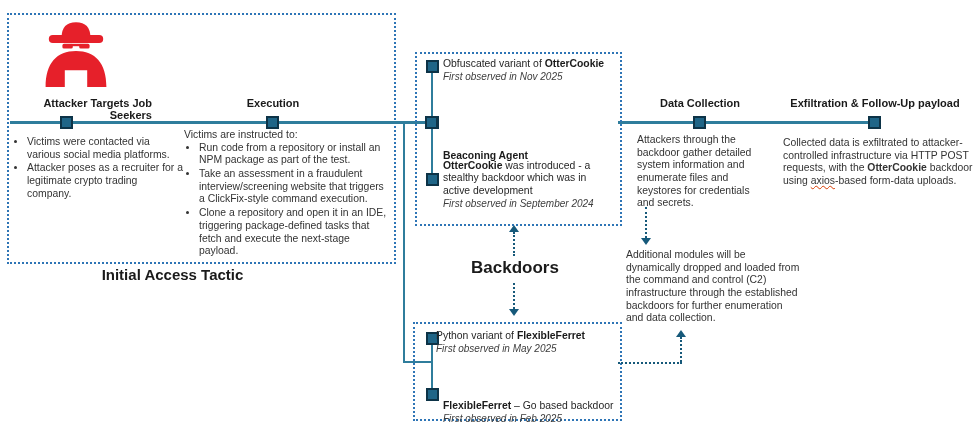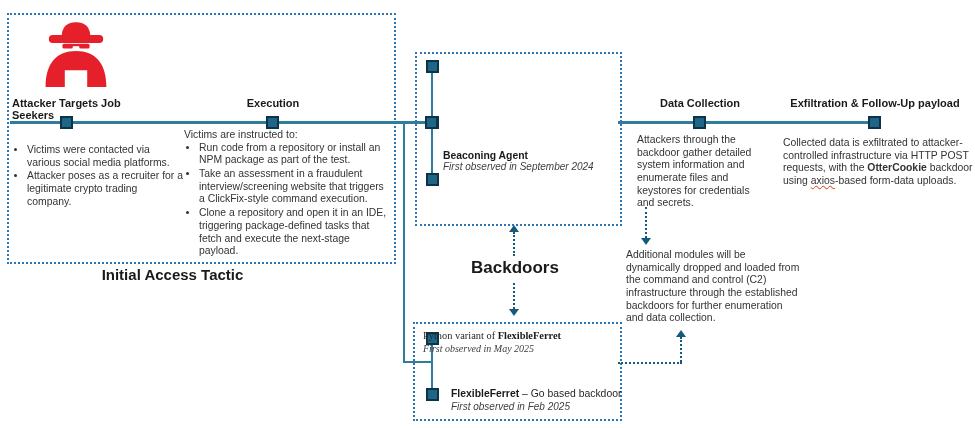--- a/index.html
+++ b/index.html
@@ -37,32 +37,32 @@
     <svg width="80" height="76" viewBox="0 0 100 94">
       <path d="M32 30 Q32 11 50 11 Q68 11 68 30 Z" fill="#e6202a"></path>
       <rect x="16" y="27" width="68" height="10" rx="5" fill="#e6202a"></rect>
       <rect x="33" y="38" width="13" height="6" rx="2" fill="#e6202a"></rect>
       <rect x="54" y="38" width="13" height="6" rx="2" fill="#e6202a"></rect>
       <rect x="44" y="38" width="12" height="3" fill="#e6202a"></rect>
       <path d="M12 92 C12 62 26 47 50 47 C74 47 88 62 88 92 L64 92 L64 71 L36 71 L36 92 Z" fill="#e6202a"></path>
     </svg>
   </div>
 
-  <div class="stage-label" style="left:12px;top:97px;width:140px;text-align:left;">Attacker Targets Job Seekers</div>
+  <div class="stage-label" style="left:12px;top:97px;width:140px;text-align:right;">Attacker Targets Job Seekers</div>
   <div class="stage-label" style="left:223px;top:97px;width:100px;">Execution</div>
   <div class="stage-label" style="left:640px;top:97px;width:120px;">Data Collection</div>
   <div class="stage-label" style="left:790px;top:97px;width:170px;">Exfiltration &amp; Follow-Up payload</div>
 
   <div class="hline" style="left:10px;top:121px;width:422px;"></div>
   <div class="hline" style="left:618px;top:121px;width:258px;"></div>
 
   <div class="vline" style="left:403px;top:122px;height:241px;"></div>
   <div class="hline" style="left:403px;top:361px;width:30px;height:2px;"></div>
 
-  <div class="body-txt" style="position:absolute;left:12px;top:144px;width:172px;">
+  <div class="body-txt" style="position:absolute;left:12px;top:136px;width:172px;">
     <ul class="bullets">
       <li>Victims were contacted via various social media platforms.</li>
       <li>Attacker poses as a recruiter for a legitimate crypto trading company.</li>
     </ul>
   </div>
 
   <div class="body-txt" style="position:absolute;left:184px;top:129px;width:206px;">
     <div>Victims are instructed to:</div>
     <ul class="bullets">
       <li>Run code from a repository or install an NPM package as part of the test.</li>
@@ -70,48 +70,53 @@
       <li>Clone a repository and open it in an IDE, triggering package-defined tasks that fetch and execute the next-stage payload.</li>
     </ul>
   </div>
 
   <div class="big-label" style="left:60px;top:266px;width:225px;font-size:15px;text-align:center;">Initial Access Tactic</div>
 
   <div class="dotted-box" style="left:415px;top:52px;width:203px;height:170px;"></div>
   <div class="vline" style="left:431px;top:66px;height:114px;"></div>
 
   <div class="marker" style="left:426px;top:60px;"></div>
+  <div style="position:absolute;left:443px;top:58px;width:172px;">
+    <div class="item-title"><span>Obfuscated variant of </span><b>OtterCookie</b><span></span></div>
+    <div class="observed">First observed in Nov 2025</div>
+  </div>
 
   <div class="marker" style="left:426px;top:116px;"></div>
   <div style="position:absolute;left:443px;top:114px;width:172px;margin-top:36px;">
     <div class="item-title"><span></span><b>Beaconing Agent</b><span></span></div>
   </div>
 
   <div class="marker" style="left:426px;top:173px;"></div>
   <div style="position:absolute;left:443px;top:160px;width:172px;">
+    <div class="item-title"><b>OtterCookie</b><span> was introduced - a stealthy backdoor which was in active development</span></div>
     <div class="observed">First observed in September 2024</div>
   </div>
 
   <div class="head-up" style="left:509px;top:225px;"></div>
   <div class="dot-v" style="left:513px;top:232px;height:24px;"></div>
   <div class="big-label" style="left:455px;top:258px;width:120px;font-size:17px;text-align:center;">Backdoors</div>
   <div class="dot-v" style="left:513px;top:283px;height:26px;"></div>
   <div class="head-down" style="left:509px;top:309px;"></div>
 
   <div class="dotted-box" style="left:413px;top:322px;width:205px;height:95px;"></div>
   <div class="vline" style="left:431px;top:338px;height:56px;"></div>
 
   <div class="marker" style="left:426px;top:332px;"></div>
-  <div style="position:absolute;left:423px;top:330px;width:172px;font-family:Liberation Serif, serif;">
+  <div style="position:absolute;left:436px;top:330px;width:172px;">
     <div class="item-title"><span>Python variant of </span><b>FlexibleFerret</b><span></span></div>
     <div class="observed">First observed in May 2025</div>
   </div>
 
   <div class="marker" style="left:426px;top:388px;"></div>
-  <div style="position:absolute;left:443px;top:388px;width:172px;margin-left:8px;">
+  <div style="position:absolute;left:443px;top:400px;width:172px;">
     <div class="item-title"><b>FlexibleFerret</b><span> – Go based backdoor</span></div>
     <div class="observed">First observed in Feb 2025</div>
   </div>
 
   <div class="body-txt" style="position:absolute;left:637px;top:134px;width:132px;">Attackers through the backdoor gather detailed system information and enumerate files and keystores for credentials and secrets.</div>
   <div class="dot-v" style="left:645px;top:207px;height:31px;"></div>
   <div class="head-down" style="left:641px;top:238px;"></div>
   <div class="body-txt" style="position:absolute;left:626px;top:249px;width:174px;">Additional modules will be dynamically dropped and loaded from the command and control (C2) infrastructure through the established backdoors for further enumeration and data collection.</div>
 
   <div class="dot-h" style="left:618px;top:362px;width:64px;"></div>

